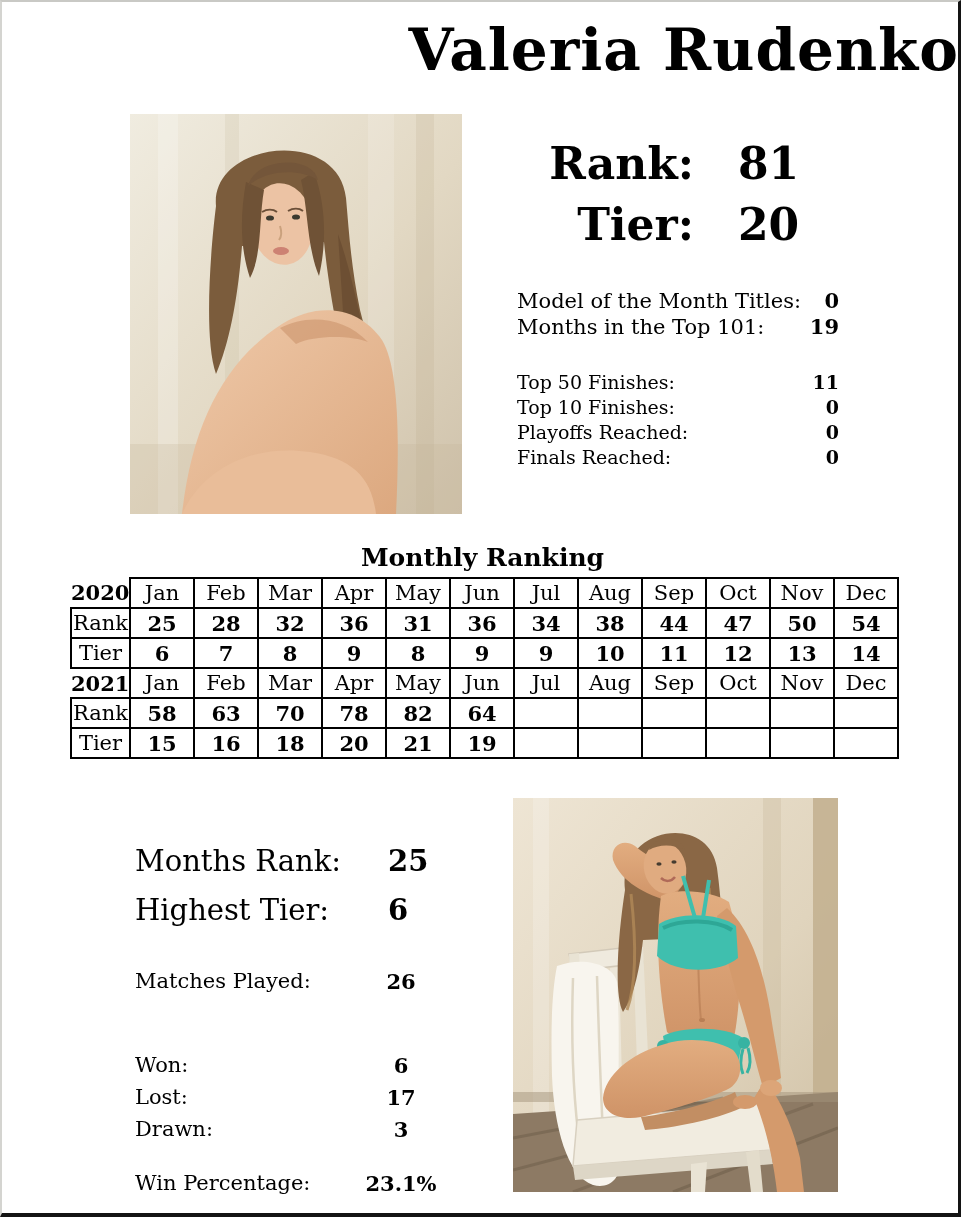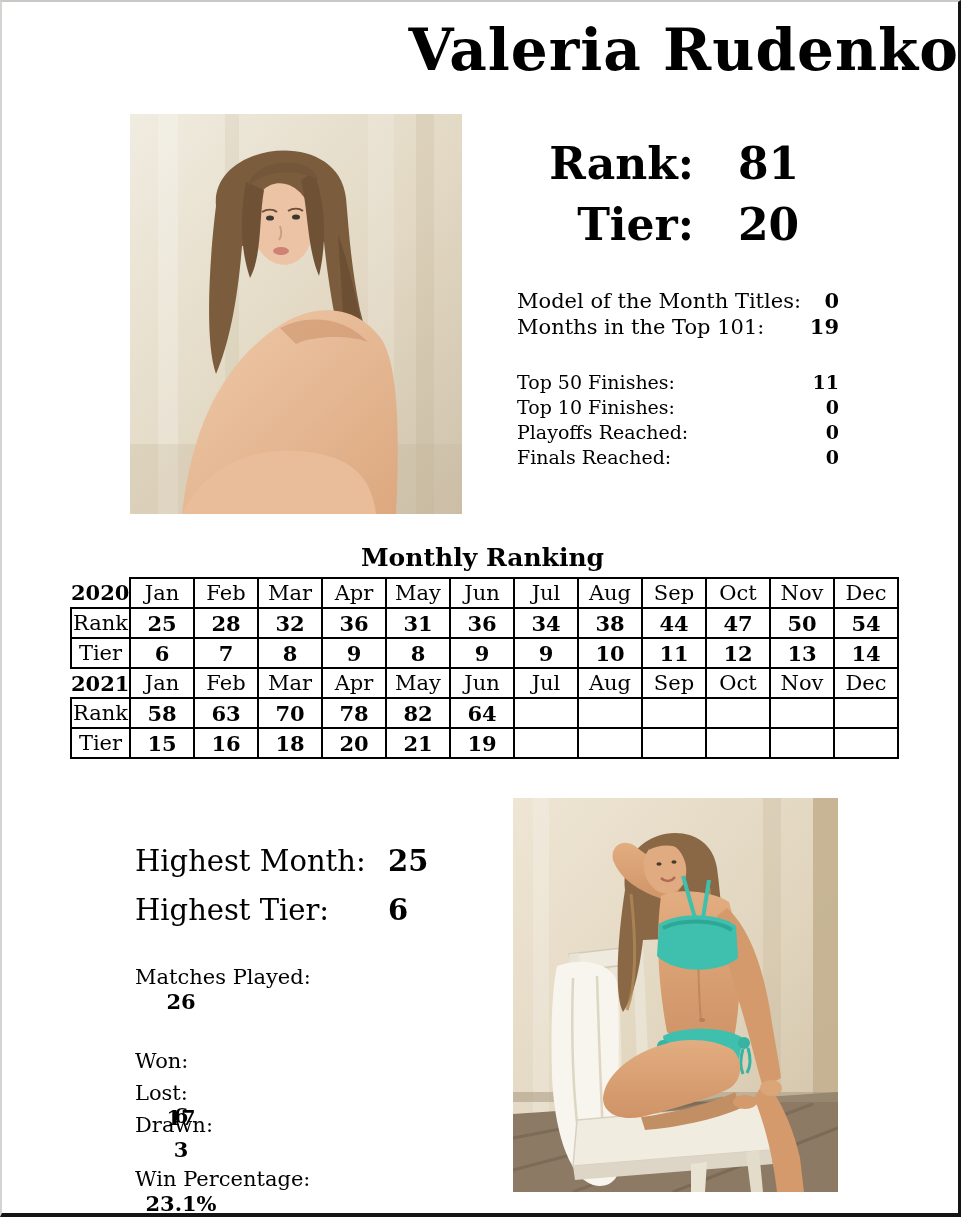--- a/index.html
+++ b/index.html
@@ -42,21 +42,21 @@
   table.mr td.num{font-weight:bold;}
   table.mr col.c0{width:59px;}
   table.mr col.cm{width:64px;}
 
   .highlights{position:absolute;left:133px;top:834px;}
   .highlights .hl-row{display:flex;height:49px;align-items:center;font-size:29px;}
   .highlights .hl-label{width:253px;}
   .highlights .hl-value{font-weight:bold;}
 
   .career{position:absolute;left:133px;top:963px;width:312px;font-size:21px;}
-  .career .cr-row{display:flex;height:32px;align-items:flex-start;flex-direction:column;}
+  .career .cr-row{display:flex;height:32px;align-items:center;}
   .career .cr-label{flex:1;}
   .career .cr-value{width:92px;text-align:center;font-weight:bold;}
   .career .gap1{margin-top:52px;gap:30px;}
   .career .gap2{margin-top:22px;}
 </style>
 </head>
 <body>
 
 <div class="page-title">Valeria Rudenko</div>
 
@@ -250,21 +250,21 @@
     <td class="num"></td>
     <td class="num"></td>
     <td class="num"></td>
     <td class="num"></td>
   </tr>
 </tbody>
   </table>
 
 <div class="highlights">
   <div class="hl-row">
-    <span class="hl-label">Highest Month:</span>
+    <span class="hl-label">Months Rank:</span>
     <span class="hl-value">25</span>
   </div>
   <div class="hl-row">
     <span class="hl-label">Highest Tier:</span>
     <span class="hl-value">6</span>
   </div>
 </div>
 
 <div class="career">
   <div class="cr-row">

